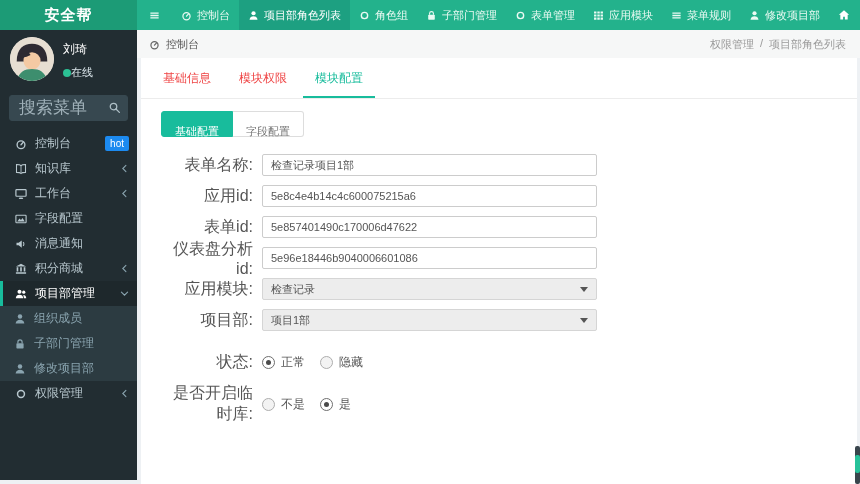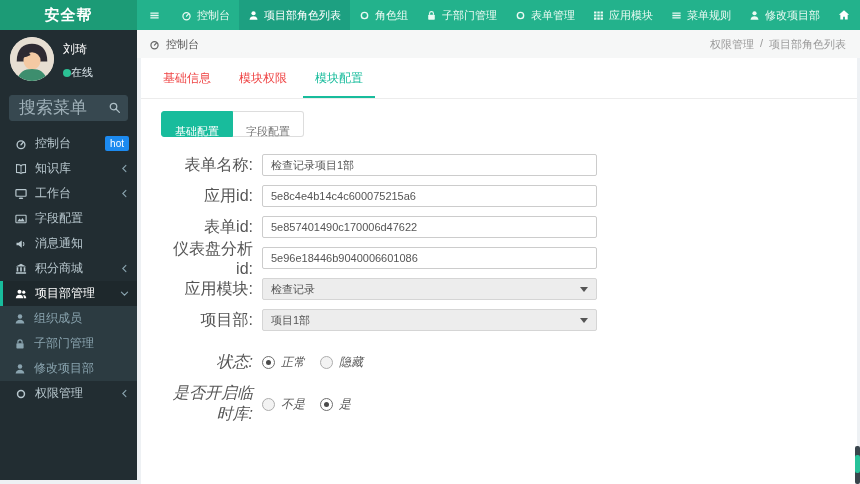--- a/index.html
+++ b/index.html
@@ -56,21 +56,21 @@
   .tab.active { color:#18bc9c; border-bottom-color:#18bc9c; }
 
   .panel-body { padding:12px 0 0 20px; }
   .btn-group { display:flex; }
   .btn { height:23px; padding:12px 13px; font-size:11px; cursor:pointer; font-family:inherit; }
   .btn-green { background:#18bc9c; border:1px solid #18bc9c; color:#fff; border-radius:3px 0 0 3px; }
   .btn-plain { background:#fff; border:1px solid #ddd; border-left:none; color:#777; border-radius:0 3px 3px 0; }
 
   .form { margin-top:17px; }
   .form-row { display:flex; align-items:center; margin-bottom:9px; height:22px; }
-  .form-row.radio-row { margin-top:20px;font-style:italic; }
+  .form-row.radio-row { margin-top:20px; }
   .flabel { width:92px; text-align:right; margin-right:9px; color:#565656; font-size:16px; flex:0 0 92px; }
   .finput { width:335px; height:22px; border:1px solid #ccc; border-radius:2px; font-size:11px; color:#555; padding:0 8px; outline:none; background:#fff; font-family:inherit; }
   .fselect { width:335px; height:22px; border:1px solid #d5d5d5; border-radius:2px; background:#ededed; font-size:11px; color:#555; padding:0 8px; display:flex; align-items:center; justify-content:space-between; cursor:pointer; }
   .caret { width:0; height:0; border-left:4px solid transparent; border-right:4px solid transparent; border-top:5px solid #555; }
   .radio-group { display:flex; align-items:center; gap:15px; }
   .radio-opt { display:flex; align-items:center; gap:6px; cursor:pointer; color:#565656; }
   .radio { width:13px; height:13px; border-radius:50%; border:1px solid #adadad; background:#f3f3f3; display:inline-block; position:relative; }
   .radio.checked { background:#fff; border-color:#6e6e6e; }
   .radio.checked::after { content:""; position:absolute; left:3px; top:3px; width:5px; height:5px; border-radius:50%; background:#4a4a4a; }
 

